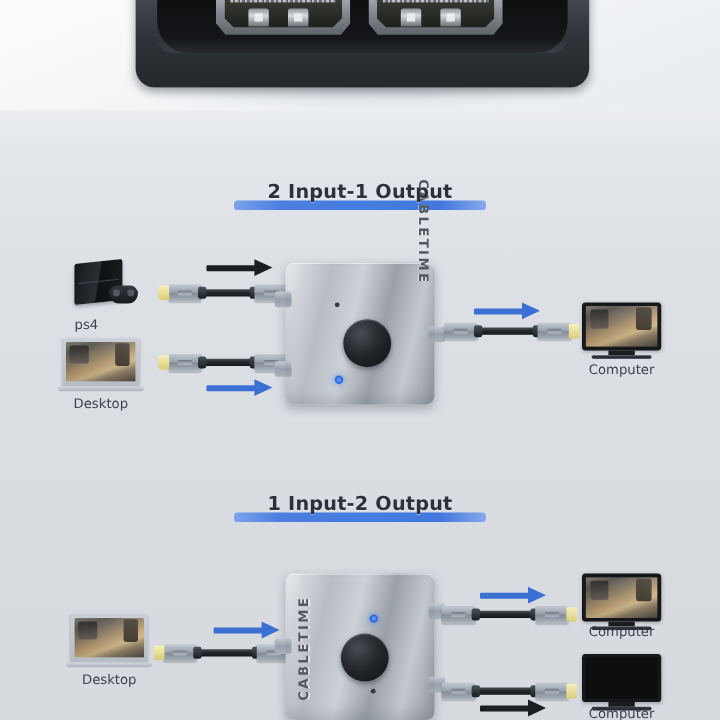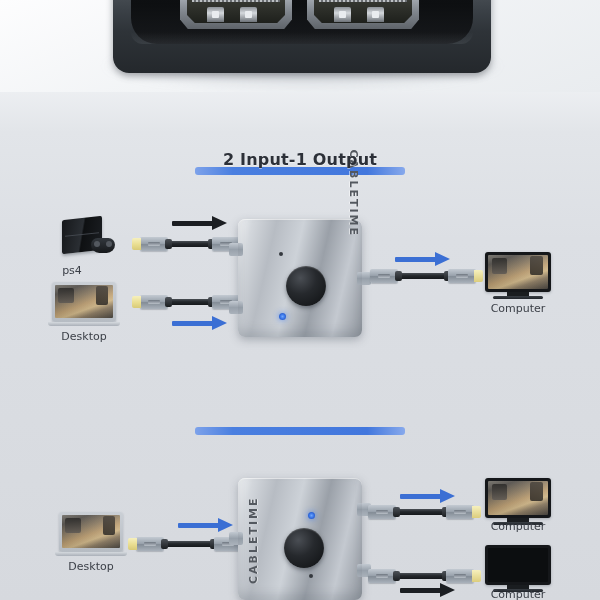--- a/index.html
+++ b/index.html
@@ -323,20 +323,21 @@
           <div class="screen-photo"></div>
         </div>
       <div class="monitor-stand"></div>
       <div class="monitor-foot"></div>
     </div>
     <div class="node-label" style="left:458px; top:302px;">Computer</div>
   </div>
 
   <div class="sec-title" id="title2">
     <div class="bar"></div>
+    <span class="txt">1 Input-2 Output</span>
   </div>
 
   <div>
 
     <div class="laptop" style="left:55px; top:512px;">
       <div class="laptop-lid">
           <div class="screen-photo"></div>
         </div>
       <div class="laptop-base"></div>
     </div>

